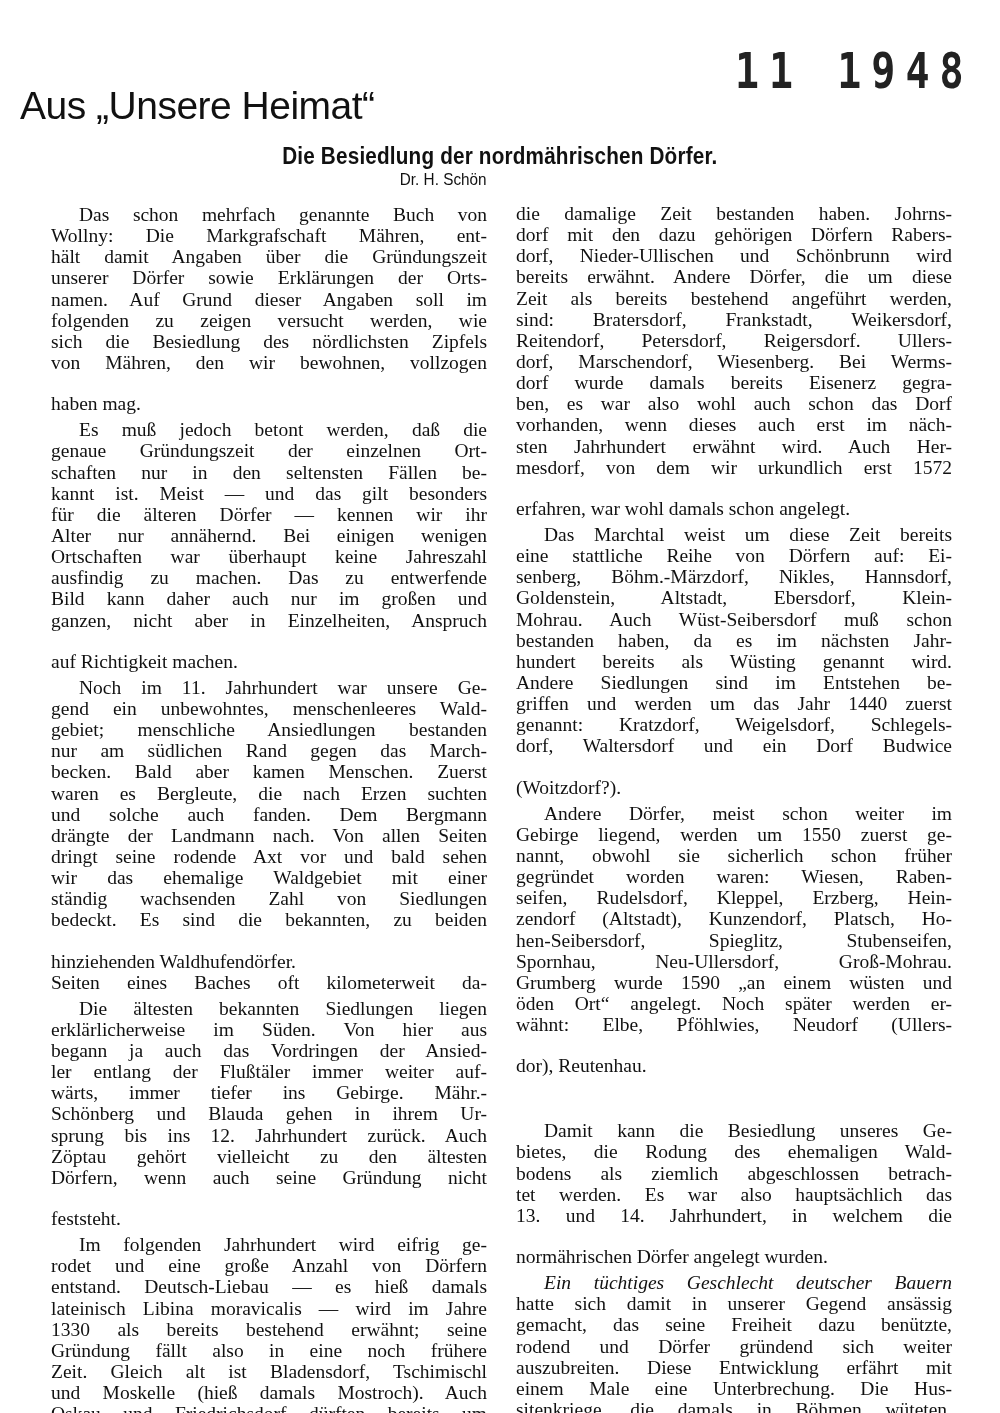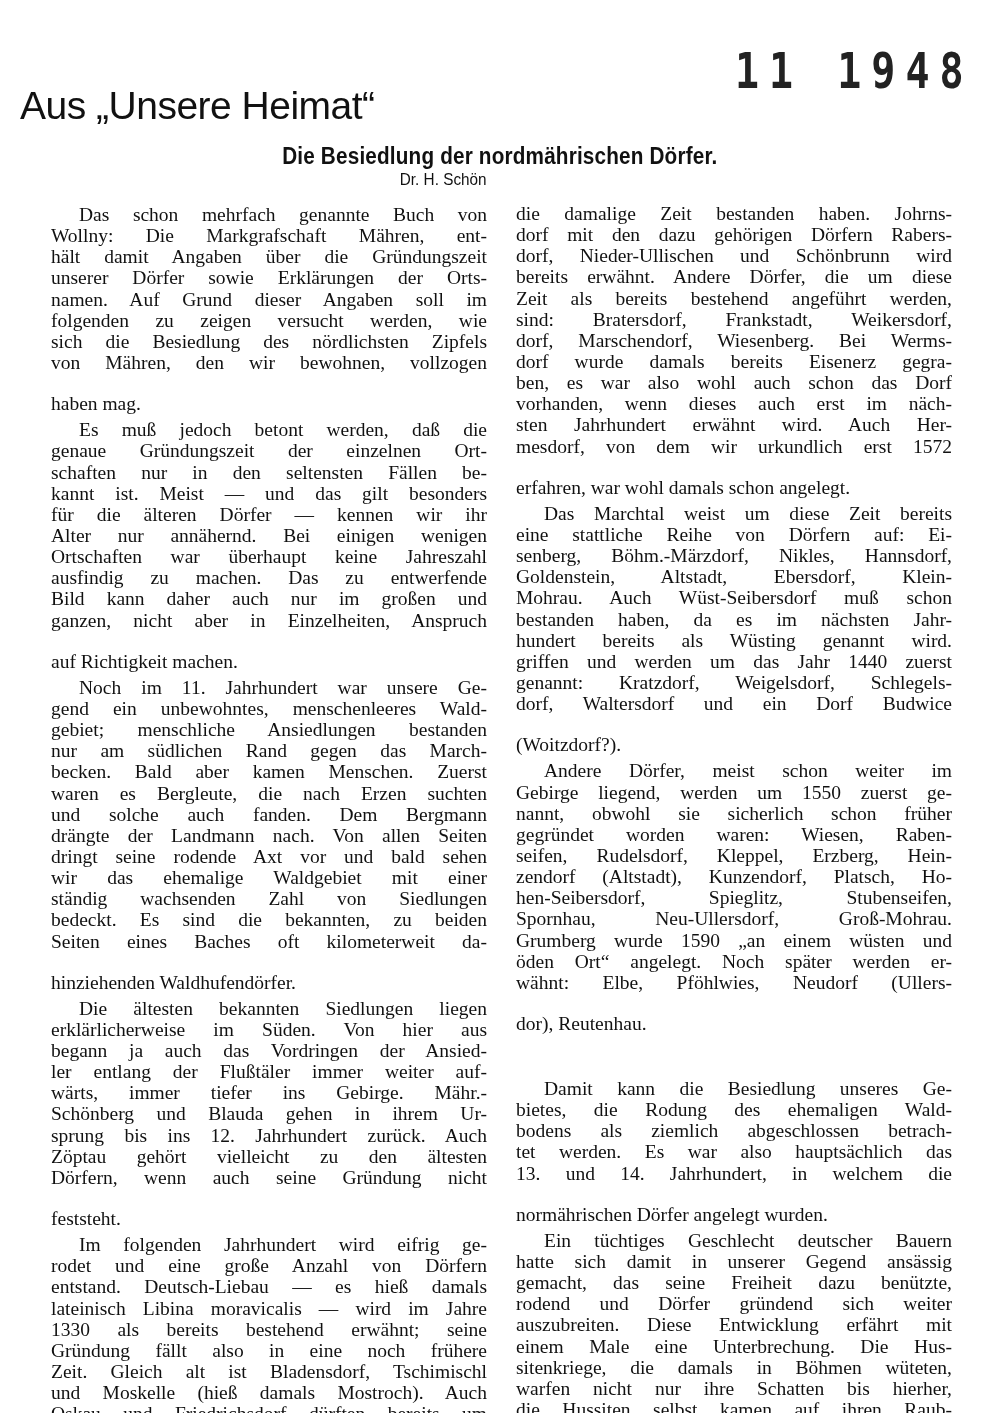--- a/index.html
+++ b/index.html
@@ -76,22 +76,22 @@
       <span class="line">gebiet; menschliche Ansiedlungen bestanden</span>
       <span class="line">nur am südlichen Rand gegen das March-</span>
       <span class="line">becken. Bald aber kamen Menschen. Zuerst</span>
       <span class="line">waren es Bergleute, die nach Erzen suchten</span>
       <span class="line">und solche auch fanden. Dem Bergmann</span>
       <span class="line">drängte der Landmann nach. Von allen Seiten</span>
       <span class="line">dringt seine rodende Axt vor und bald sehen</span>
       <span class="line">wir das ehemalige Waldgebiet mit einer</span>
       <span class="line">ständig wachsenden Zahl von Siedlungen</span>
       <span class="line">bedeckt. Es sind die bekannten, zu beiden</span>
+      <span class="line last">hinziehenden Waldhufendörfer.</span>
       <span class="line">Seiten eines Baches oft kilometerweit da-</span>
-      <span class="line last">hinziehenden Waldhufendörfer.</span>
     </div>
     <div class="para">
       <span class="line" style="padding-left: 28px;">Die ältesten bekannten Siedlungen liegen</span>
       <span class="line">erklärlicherweise im Süden. Von hier aus</span>
       <span class="line">begann ja auch das Vordringen der Ansied-</span>
       <span class="line">ler entlang der Flußtäler immer weiter auf-</span>
       <span class="line">wärts, immer tiefer ins Gebirge. Mähr.-</span>
       <span class="line">Schönberg und Blauda gehen in ihrem Ur-</span>
       <span class="line">sprung bis ins 12. Jahrhundert zurück. Auch</span>
       <span class="line">Zöptau gehört vielleicht zu den ältesten</span>
@@ -111,36 +111,38 @@
     </div>
   </div>
 <div class="column col-right">
     <div class="para">
       <span class="line">die damalige Zeit bestanden haben. Johrns-</span>
       <span class="line">dorf mit den dazu gehörigen Dörfern Rabers-</span>
       <span class="line">dorf, Nieder-Ullischen und Schönbrunn wird</span>
       <span class="line">bereits erwähnt. Andere Dörfer, die um diese</span>
       <span class="line">Zeit als bereits bestehend angeführt werden,</span>
       <span class="line">sind: Bratersdorf, Frankstadt, Weikersdorf,</span>
+      <span class="line">Reitendorf, Petersdorf, Reigersdorf. Ullers-</span>
       <span class="line">dorf, Marschendorf, Wiesenberg. Bei Werms-</span>
       <span class="line">dorf wurde damals bereits Eisenerz gegra-</span>
       <span class="line">ben, es war also wohl auch schon das Dorf</span>
       <span class="line">vorhanden, wenn dieses auch erst im näch-</span>
       <span class="line">sten Jahrhundert erwähnt wird. Auch Her-</span>
       <span class="line">mesdorf, von dem wir urkundlich erst 1572</span>
       <span class="line last">erfahren, war wohl damals schon angelegt.</span>
     </div>
     <div class="para">
       <span class="line" style="padding-left: 28px;">Das Marchtal weist um diese Zeit bereits</span>
       <span class="line">eine stattliche Reihe von Dörfern auf: Ei-</span>
       <span class="line">senberg, Böhm.-Märzdorf, Nikles, Hannsdorf,</span>
       <span class="line">Goldenstein, Altstadt, Ebersdorf, Klein-</span>
       <span class="line">Mohrau. Auch Wüst-Seibersdorf muß schon</span>
       <span class="line">bestanden haben, da es im nächsten Jahr-</span>
       <span class="line">hundert bereits als Wüsting genannt wird.</span>
+      <span class="line">Andere Siedlungen sind im Entstehen be-</span>
       <span class="line">griffen und werden um das Jahr 1440 zuerst</span>
       <span class="line">genannt: Kratzdorf, Weigelsdorf, Schlegels-</span>
       <span class="line">dorf, Waltersdorf und ein Dorf Budwice</span>
       <span class="line last">(Woitzdorf?).</span>
     </div>
     <div class="para">
       <span class="line" style="padding-left: 28px;">Andere Dörfer, meist schon weiter im</span>
       <span class="line">Gebirge liegend, werden um 1550 zuerst ge-</span>
       <span class="line">nannt, obwohl sie sicherlich schon früher</span>
       <span class="line">gegründet worden waren: Wiesen, Raben-</span>
@@ -155,21 +157,21 @@
     </div>
     <div class="para">
       <span class="line" style="padding-left: 28px; margin-top: 44px;">Damit kann die Besiedlung unseres Ge-</span>
       <span class="line">bietes, die Rodung des ehemaligen Wald-</span>
       <span class="line">bodens als ziemlich abgeschlossen betrach-</span>
       <span class="line">tet werden. Es war also hauptsächlich das</span>
       <span class="line">13. und 14. Jahrhundert, in welchem die</span>
       <span class="line last">normährischen Dörfer angelegt wurden.</span>
     </div>
     <div class="para">
-      <span class="line" style="padding-left: 28px;">Ein tüchtiges Geschlecht deutscher Bauern</span>
+      <span class="line" style="padding-left: 28px; font-style: italic;">Ein tüchtiges Geschlecht deutscher Bauern</span>
       <span class="line">hatte sich damit in unserer Gegend ansässig</span>
       <span class="line">gemacht, das seine Freiheit dazu benützte,</span>
       <span class="line">rodend und Dörfer gründend sich weiter</span>
       <span class="line">auszubreiten. Diese Entwicklung erfährt mit</span>
       <span class="line">einem Male eine Unterbrechung. Die Hus-</span>
       <span class="line">sitenkriege, die damals in Böhmen wüteten,</span>
       <span class="line">warfen nicht nur ihre Schatten bis hierher,</span>
       <span class="line">die Hussiten selbst kamen auf ihren Raub-</span>
       <span class="line">zügen bis in unsere Gegenden. Um das Jahr</span>
     </div>

